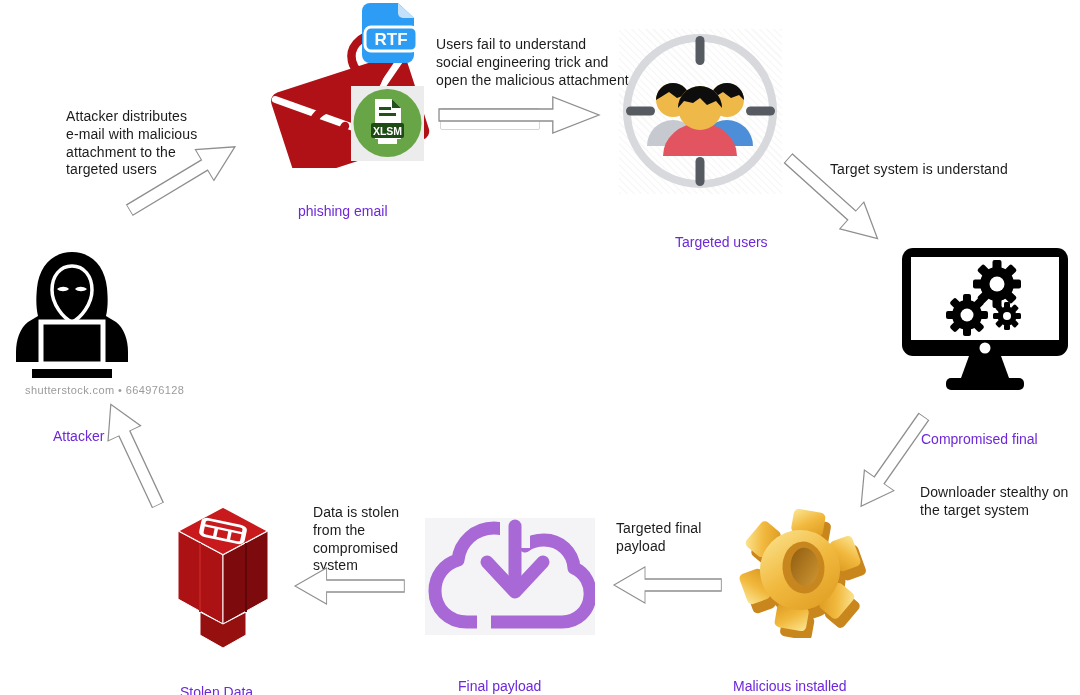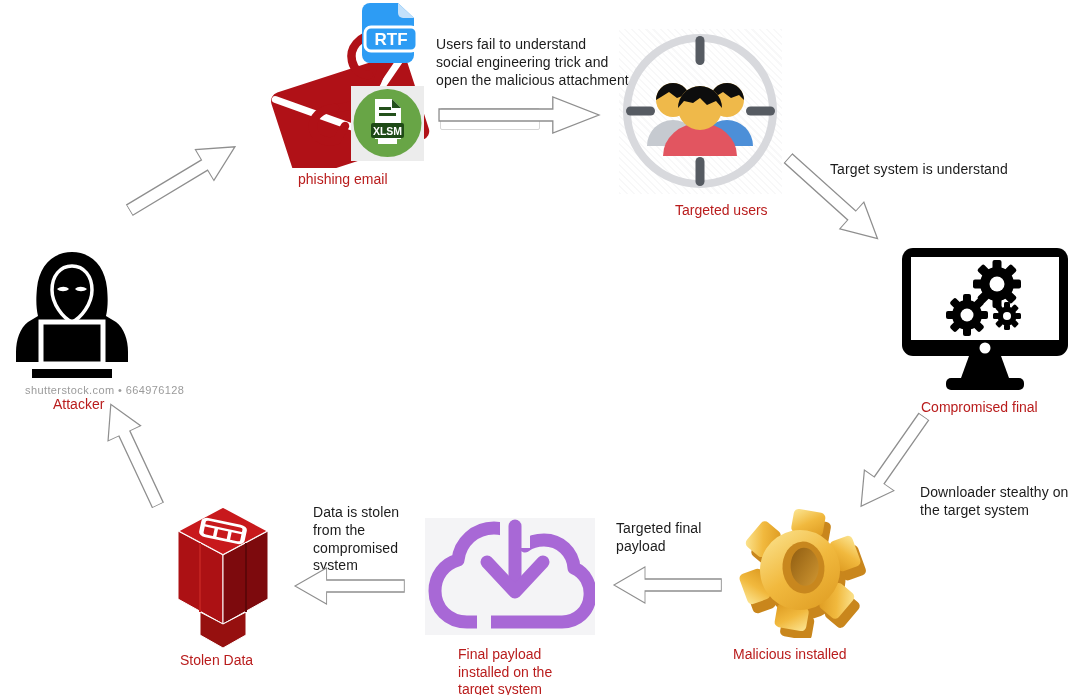--- a/index.html
+++ b/index.html
@@ -4,21 +4,21 @@
 <style>
   * { margin:0; padding:0; box-sizing:border-box; }
   html,body { background:#ffffff; }
   body { font-family:"Liberation Sans","DejaVu Sans",sans-serif; }
   .canvas { position:relative; width:1080px; height:695px; background:#ffffff; overflow:hidden; }
   .abs { position:absolute; }
   .txt {
     position:absolute; color:#1b1b1b; font-size:14px; line-height:1.27;
     white-space:pre-line; letter-spacing:0.1px;
   }
-  .node-label { position:absolute; color:#b91c1c; font-size:14px; line-height:1.25; white-space:pre-line; }
+  .node-label { position:absolute; color:#6d28d9; font-size:14px; line-height:1.25; white-space:pre-line;margin-top:32px; }
   .watermark {
     position:absolute; color:#9b9b9b; font-size:11px; letter-spacing:0.4px;
   }
   .watermark-box {
     position:absolute; border:1px solid #d6d6d6; background:rgba(255,255,255,0.6); border-radius:2px;
   }
   .arrow { position:absolute; transform-origin:center; }
   .hatch {
     background:repeating-linear-gradient(45deg, rgba(120,120,130,0.05) 0 1.5px, rgba(255,255,255,0) 1.5px 5px);
   }
@@ -47,20 +47,24 @@
     <path d="M58 2 C38 2 25 17 23 38 C22 49 22 57 24 66 L14 72 C6 78 2 90 2 102 L2 112 L114 112 L114 102 C114 90 110 78 102 72 L92 66 C94 57 94 49 93 38 C91 17 78 2 58 2 Z" fill="#000"></path>
     <path d="M58 16 C46 16 38 26 38 40 C38 54 49 68 58 72 C67 68 78 54 78 40 C78 26 70 16 58 16 Z" fill="#000" stroke="#fff" stroke-width="3.5"></path>
     <path d="M43 39 C47 36 52 36 55 39 C52 42 46 42 43 39 Z" fill="#fff"></path>
     <path d="M73 39 C69 36 64 36 61 39 C64 42 70 42 73 39 Z" fill="#fff"></path>
     <rect x="27" y="72" width="62" height="42" fill="#000" stroke="#fff" stroke-width="5"></rect>
     <rect x="18" y="119" width="80" height="9" fill="#000"></rect>
   </svg>
   <div class="watermark" style="left:25px;top:384px">shutterstock.com • 664976128</div>
   <div class="node-label" style="left:53px;top:396px">Attacker</div>
 
+  <div class="txt" style="left:66px;top:108px">Attacker distributes
+e-mail with malicious
+attachment to the
+targeted users</div>
   <svg class="arrow" style="left:120px;top:156px;width:126px;height:44px;transform:rotate(-31deg)" viewBox="0 0 160 44" preserveAspectRatio="none">
       <use href="#arrow-shape"></use>
     </svg>
 
   <svg class="abs" style="left:262px;top:28px" width="175" height="140" viewBox="0 0 175 140">
     <g transform="rotate(-18 85 85)">
       <rect x="16" y="44" width="142" height="90" rx="9" fill="#B01117"></rect>
       <path d="M21 50 L87 101 L153 50" fill="none" stroke="#fff" stroke-width="7" stroke-linecap="round" stroke-linejoin="round"></path>
     </g>
     <g fill="none" stroke="#B01117" stroke-width="8.5" stroke-linecap="round">

